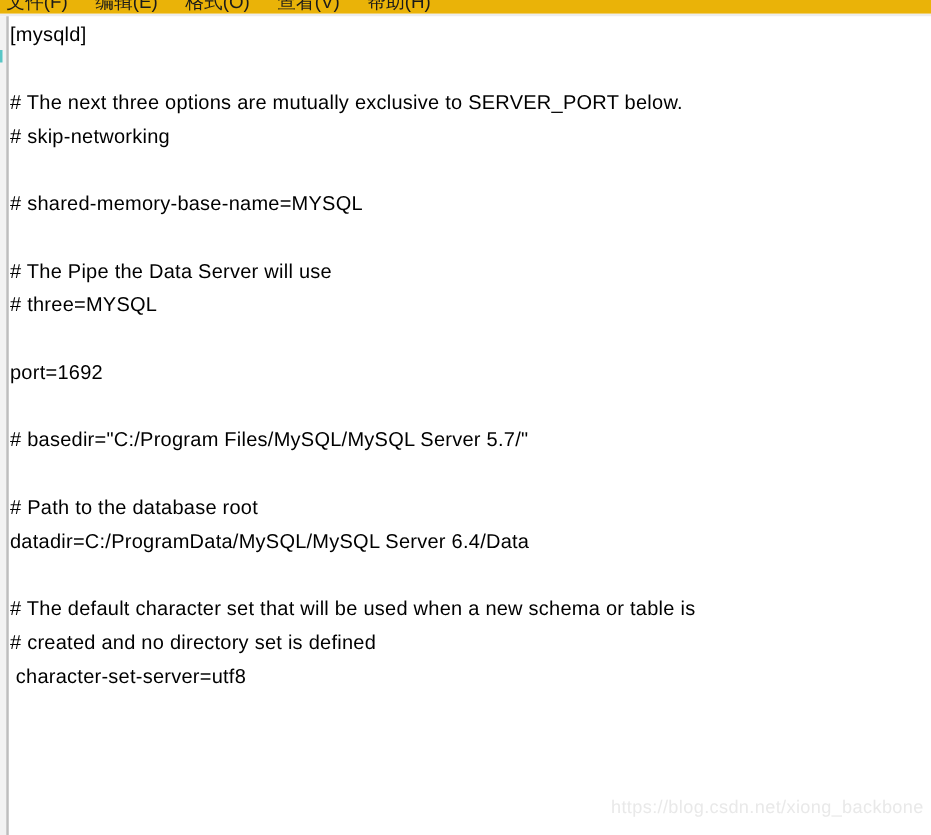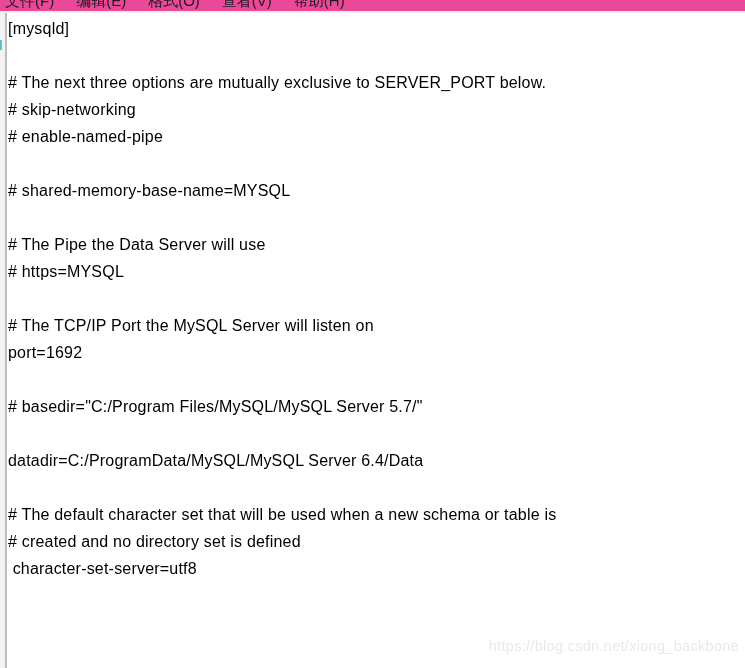--- a/index.html
+++ b/index.html
@@ -12,21 +12,21 @@
     font-family: "Liberation Sans", "DejaVu Sans", sans-serif;
   }
 
   
   .menubar {
     position: absolute;
     left: 0; top: 0;
     width: 745px;
     height: 11px;
     overflow: hidden;
-    background: #ec4899;
+    background: #eab308;
   }
   .menubar-inner {
     position: relative;
     top: -8px;
     display: flex;
     gap: 22px;
     padding-left: 5px;
     font-size: 15px;
     color: #1a1a1a;
     white-space: nowrap;
@@ -138,46 +138,45 @@
 <div class="editor">
 
     <div class="line">[mysqld]</div>
 
     <div class="line">&nbsp;</div>
 
     <div class="line"># The next three options are mutually exclusive to SERVER_PORT below.</div>
 
     <div class="line"># skip-networking</div>
 
-    <div class="line"># enable-named-pipe</div>
 
 
     <div class="line">&nbsp;</div>
 
     <div class="line"># shared-memory-base-name=MYSQL</div>
 
     <div class="line">&nbsp;</div>
 
     <div class="line"># The Pipe the Data Server will use</div>
 
-    <div class="line"># https=MYSQL</div>
+    <div class="line"># three=MYSQL</div>
 
     <div class="line">&nbsp;</div>
 
-    <div class="line"># The TCP/IP Port the MySQL Server will listen on</div>
 
     <div class="line">port=1692</div>
 
     <div class="line">&nbsp;</div>
 
 
     <div class="line"># basedir="C:/Program Files/MySQL/MySQL Server 5.7/"</div>
 
     <div class="line">&nbsp;</div>
 
+    <div class="line"># Path to the database root</div>
 
     <div class="line">datadir=C:/ProgramData/MySQL/MySQL Server 6.4/Data</div>
 
     <div class="line">&nbsp;</div>
 
     <div class="line"># The default character set that will be used when a new schema or table is</div>
 
     <div class="line"># created and no directory set is defined</div>
 
     <div class="line"> character-set-server=utf8</div>

